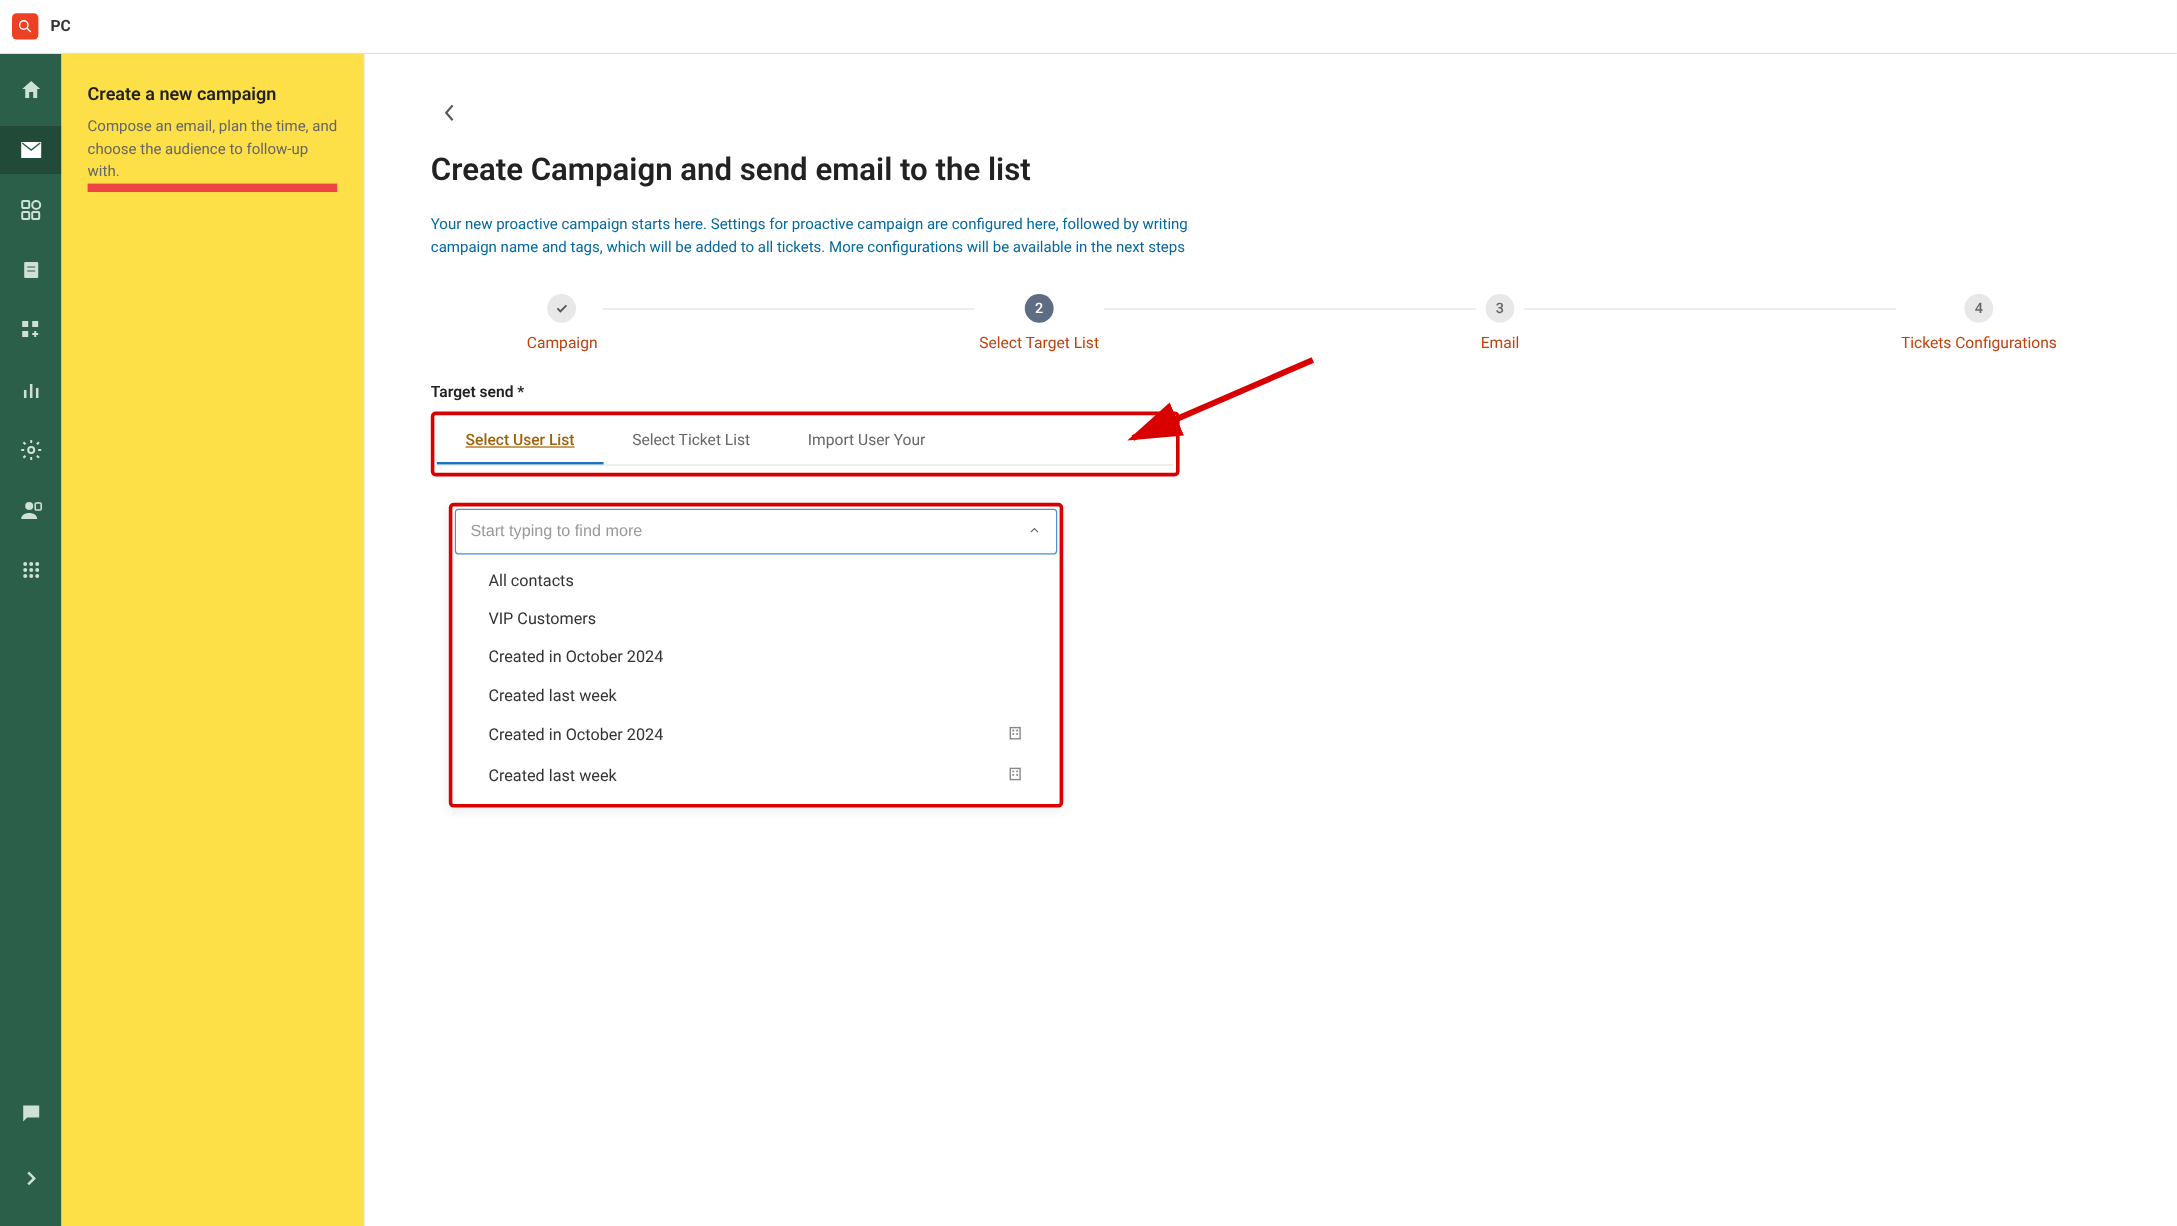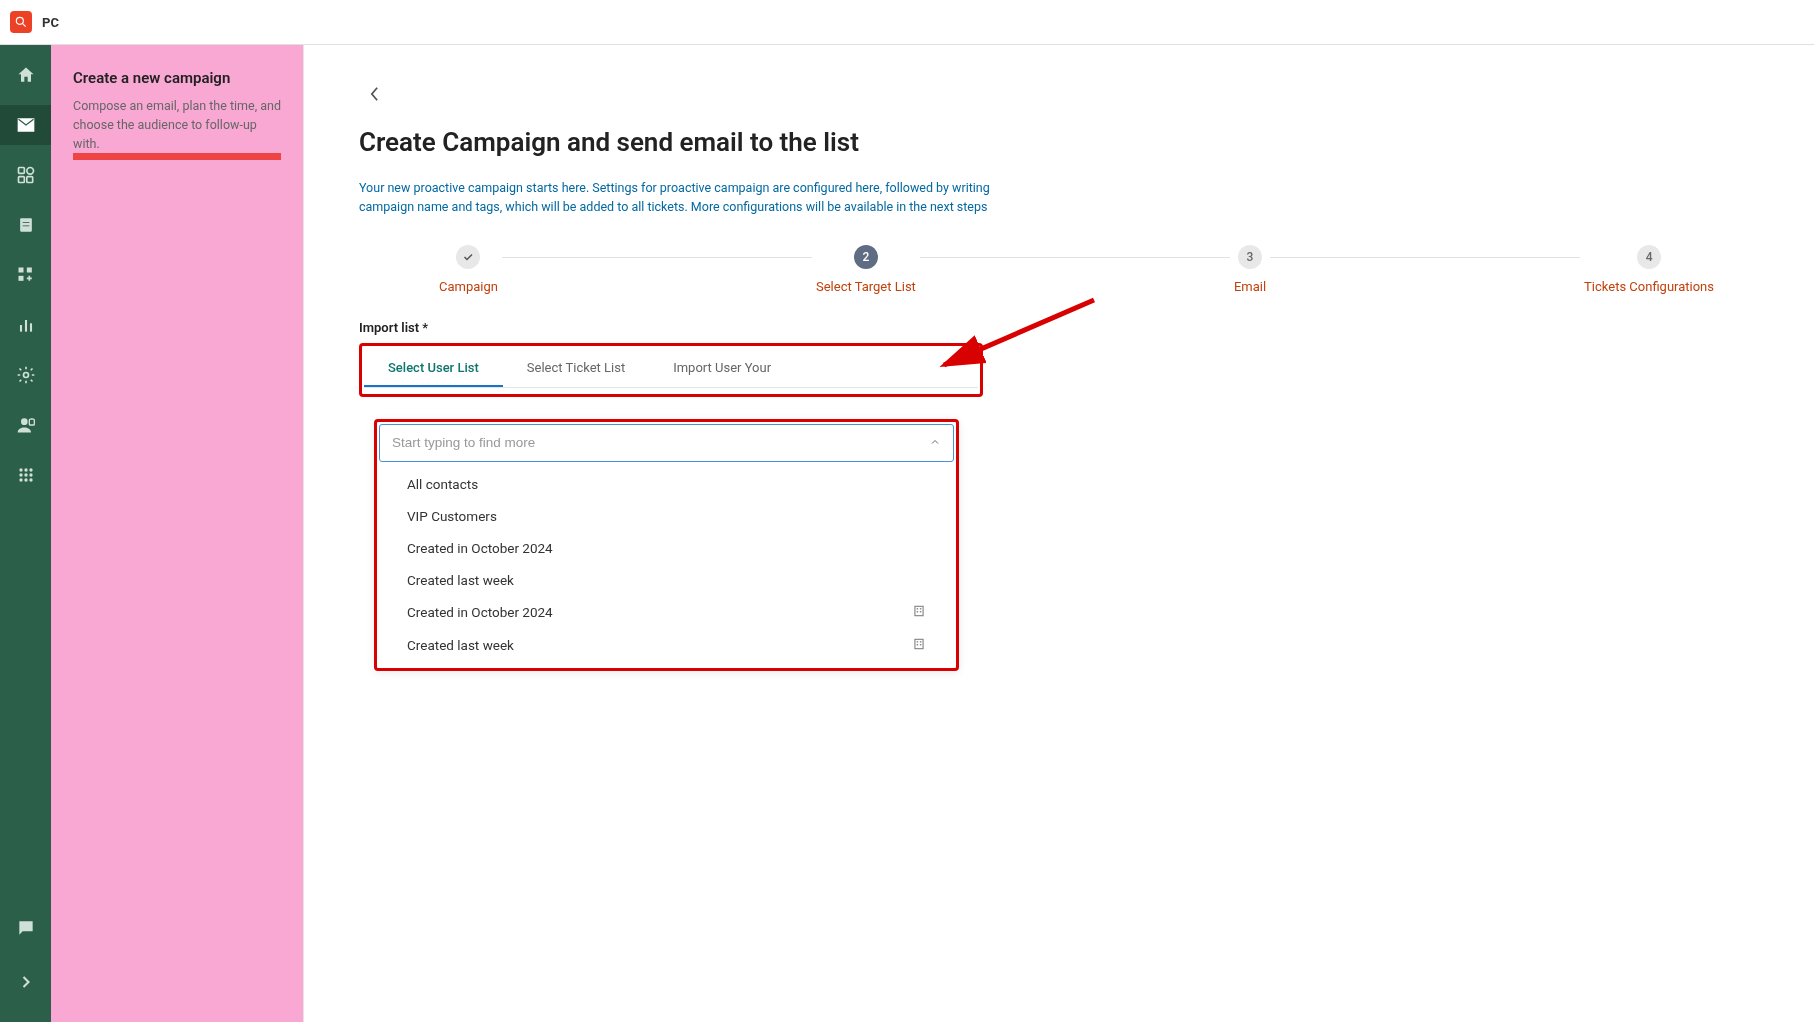--- a/index.html
+++ b/index.html
@@ -14,21 +14,21 @@
   .main-layout { display: flex; height: calc(100vh - 45px); }
 
   
   .nav-rail { width: 51px; background: #2c5f4a; display: flex; flex-direction: column; align-items: center; padding-top: 10px; gap: 10px; position: relative; }
   .nav-item { width: 51px; height: 40px; display: flex; align-items: center; justify-content: center; color: #cfe0d8; cursor: pointer; }
   .nav-item.active { background: rgba(0,0,0,0.22); color: #fff; }
   .nav-item svg { width: 20px; height: 20px; }
   .nav-bottom { margin-top: auto; margin-bottom: 20px; display:flex; flex-direction:column; gap:14px; align-items:center; }
 
   
-  .side-panel { width: 253px; background: #f9a8d4; border-right: 1px solid #e5e5e5; padding: 24px 22px; }
+  .side-panel { width: 253px; background: #fde047; border-right: 1px solid #e5e5e5; padding: 24px 22px; }
   .side-title { font-size: 15px; font-weight: 600; color: #222; margin-bottom: 10px; }
   .side-desc { font-size: 12.5px; color: #666; line-height: 1.5; border-bottom: 7px solid #ef4444; }
 
   
   .content { flex: 1; background: #fff; padding: 30px 50px 30px 55px; overflow: auto; position: relative; }
 
   .content-header { display: flex; align-items: flex-start; gap: 18px; margin-bottom: 28px; flex-direction: column; }
   .back-btn { width: 30px; height: 30px; display:flex; align-items:center; justify-content:center; cursor:pointer; color:#555; margin-top:4px; }
   .back-btn svg{ width:9px; height:16px; }
   .page-title { font-size: 26px; font-weight: 600; color: #222; }
@@ -41,24 +41,24 @@
   .step-circle.done { background: #e8e8e8; color: #555; }
   .step-circle.active { background: #5e6c84; color: #fff; }
   .step-label { font-size: 13px; color: #c2410c; margin-top: 10px; }
   .step-connector { flex: 1; height: 1px; background: #e2e2e2; margin: 0 4px; position: relative; top: -12px; }
 
   
   .form-label { font-size: 13px; font-weight: 600; color: #222; margin: 0 0 8px 0; }
   .tabs-wrap { border: 3px solid #d80000; border-radius: 4px; padding: 2px 2px 6px 2px; margin-bottom: 22px; width: 624px; }
   .tabs { display: flex; border-bottom: 1px solid #e5e5e5; }
   .tab { padding: 12px 24px 10px; font-size: 13px; color: #666; cursor: pointer; border-bottom: 2px solid transparent; }
-  .tab.active { color: #0f766e; border-bottom-color: #1a73c7; font-weight: 500; }
-
-  
-  .combo-wrap { border: 3px solid #d80000; border-radius: 4px; width: 585px; margin-left: 15px; padding: 2px; box-shadow: 0 2px 10px rgba(0,0,0,0.08); background:#fff; }
+  .tab.active { color: #a16207; border-bottom-color: #1a73c7; font-weight: 500; text-decoration: underline; }
+
+  
+  .combo-wrap { border: 3px solid #d80000; border-radius: 4px; width: 512px; margin-left: 15px; padding: 2px; box-shadow: 0 2px 10px rgba(0,0,0,0.08); background:#fff; }
   .combo-input-row { border: 1px solid #4a90d9; border-radius: 3px; display: flex; align-items: center; padding: 0 12px; height: 38px; background:#fff; }
   .combo-input { flex: 1; border: none; outline: none; font-size: 13.5px; color: #333; }
   .combo-input::placeholder { color: #999; }
   .combo-caret { color: #666; }
   .combo-list { padding: 6px 0 4px; }
   .combo-option { display:flex; align-items:center; justify-content:space-between; padding: 8px 28px; font-size: 13.5px; color: #333; cursor: pointer; }
   .org-icon { color: #888; }
   .org-icon svg { width:14px; height:14px; }
 
   
@@ -202,21 +202,21 @@
         <div class="step-circle">3</div>
         <div class="step-label">Email</div>
       </div>
       <div class="step-connector"></div>
       <div class="step">
         <div class="step-circle">4</div>
         <div class="step-label">Tickets Configurations</div>
       </div>
     </div>
 
-    <div class="form-label">Import list *</div>
+    <div class="form-label">Target send *</div>
 
     <div class="tabs-wrap">
       <div class="tabs">
         <div class="tab active">Select User List</div>
         <div class="tab">Select Ticket List</div>
         <div class="tab">Import User Your</div>
       </div>
     </div>
 
     <div class="combo-wrap">

